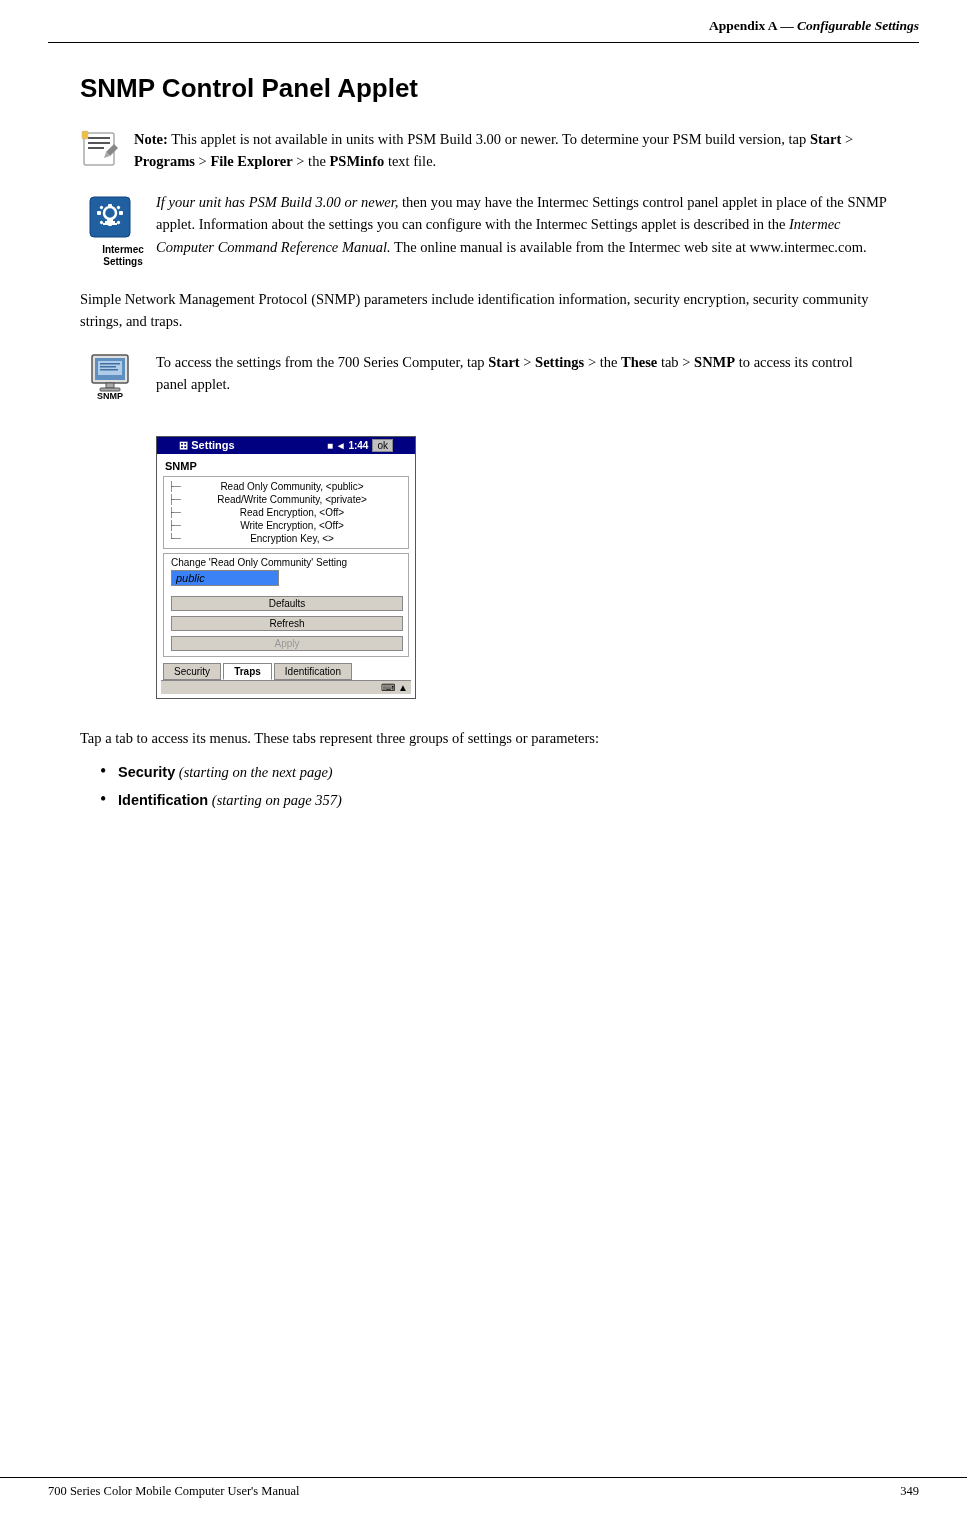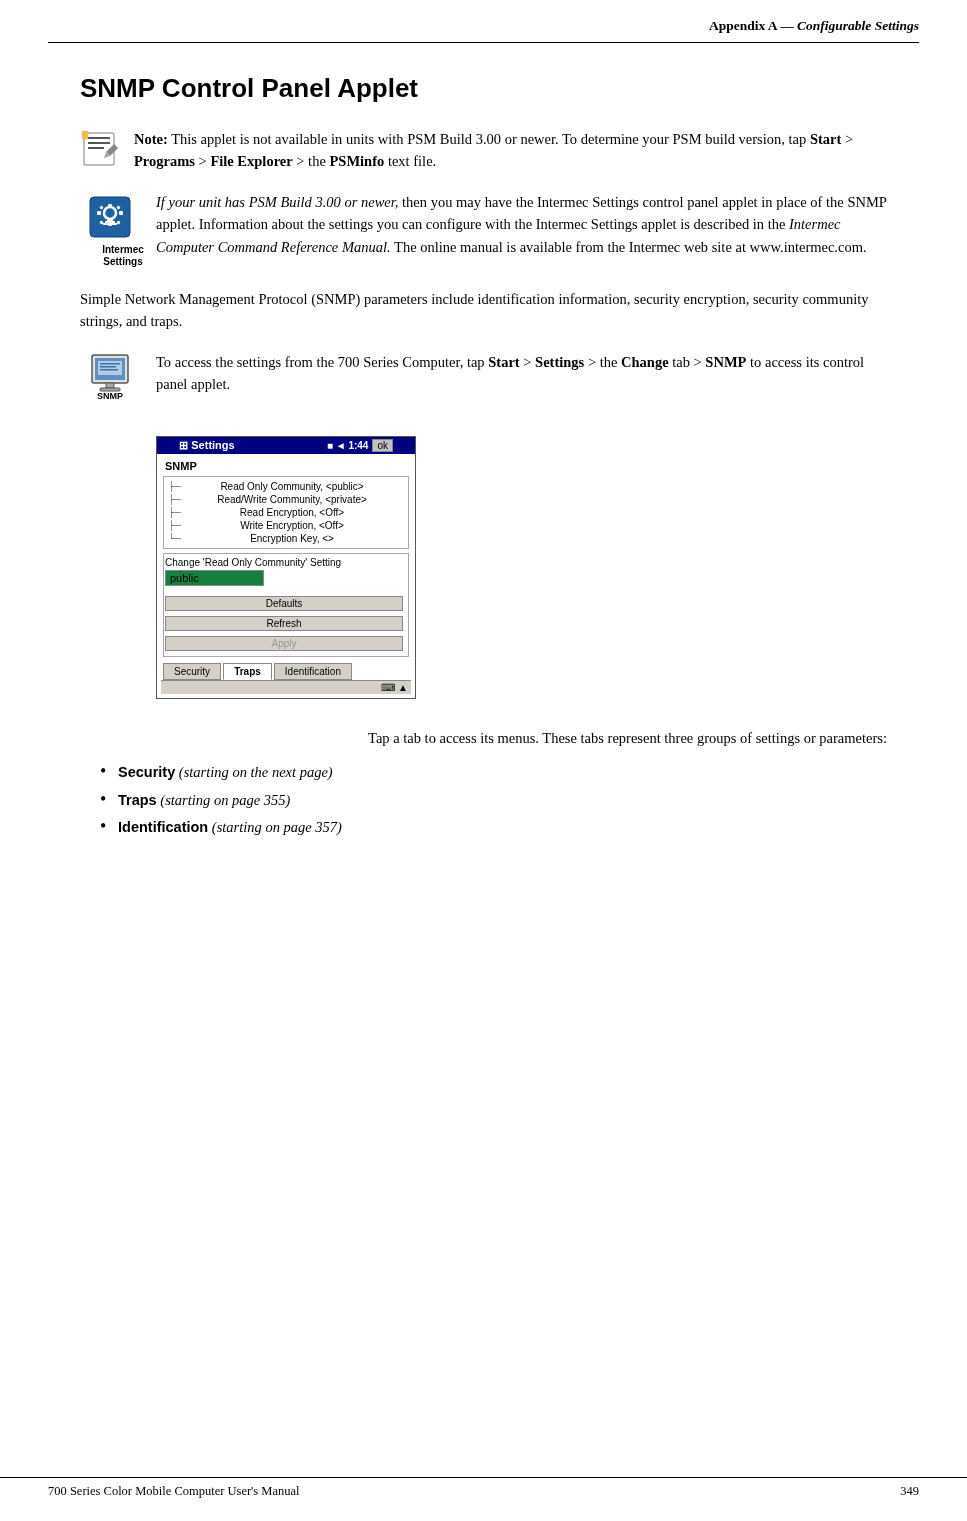--- a/index.html
+++ b/index.html
@@ -201,35 +201,36 @@
       left: 0;
       color: #555;
       font-size: 9px;
     }
     .device-tree-item:last-child::before {
       content: '└─ ';
     }
     .device-setting-area {
       border: 1px solid #aaa;
       margin: 4px 2px 2px 2px;
-      padding: 3px 5px 5px 1px;
+      padding: 3px 5px 5px 7px;
       font-size: 10px;
     }
     .device-setting-label {
       font-size: 10px;
       margin-bottom: 2px;
     }
     .device-input {
       border: 1px solid #888;
-      background: #15803d;
+      background: #3b82f6;
       padding: 1px 4px;
       font-size: 11px;
-      width: 99px;
+      width: 108px;
       display: block;
       margin-bottom: 3px;
+      font-style: italic;
     }
     .device-buttons {
       display: flex;
       gap: 5px;
       margin-top: 10px;
       flex-direction: column;
     }
     .device-btn {
       border: 1px solid #888;
       background: #d4d0c8;
@@ -266,21 +267,20 @@
       justify-content: flex-end;
       padding: 1px 3px;
       font-size: 10px;
     }
 
     
     .tap-para {
       font-size: 14.5px;
       line-height: 1.55;
       margin-bottom: 12px;
-      text-align: right;
     }
 
     
     .bullet-list {
       list-style: none;
       margin-left: 20px;
       margin-bottom: 16px;
     }
     .bullet-list li {
       font-size: 14.5px;
@@ -402,21 +402,21 @@
         <rect x="12" y="16" width="18" height="1.5" fill="#4070a0"></rect>
 
         <rect x="18" y="30" width="8" height="5" fill="#aaa" stroke="#555" stroke-width="1"></rect>
         <rect x="12" y="35" width="20" height="3" rx="1" fill="#aaa" stroke="#555" stroke-width="1"></rect>
 
         <text x="22" y="46" text-anchor="middle" font-size="9" font-weight="bold" font-family="Arial" fill="#000">SNMP</text>
       </svg>
       <div class="snmp-icon-label"></div>
     </div>
     <div class="snmp-text">
-      <span>To access the settings from the 700 Series Computer, tap </span><span class="bold">Start</span><span> &gt; </span><span class="bold">Settings</span><span> &gt; the </span><span class="bold">Change</span><span> tab &gt; </span><span class="bold">SNMP</span><span> to access its control panel applet.</span>
+      <span>To access the settings from the 700 Series Computer, tap </span><span class="bold">Start</span><span> &gt; </span><span class="bold">Settings</span><span> &gt; the </span><span class="bold">These</span><span> tab &gt; </span><span class="bold">SNMP</span><span> to access its control panel applet.</span>
     </div>
   </div>
 
   
   <div class="device-screenshot">
     <div class="device-frame">
 
       <div class="device-titlebar">
         <span>⊞ <span>Settings</span></span>
         <div class="device-titlebar-icons">
@@ -462,24 +462,20 @@
   
   <p class="tap-para">Tap a tab to access its menus. These tabs represent three groups of settings or parameters:</p>
 
   
   <ul class="bullet-list">
     <li>
       <span class="bold">Security</span>
       <em> (starting on the next page)</em>
     </li>
     <li>
-      <span class="bold">Traps</span>
-      <em> (starting on page 355)</em>
-    </li>
-    <li>
       <span class="bold">Identification</span>
       <em> (starting on page 357)</em>
     </li>
   </ul>
 
 </div>
 
 <div class="page-footer">
   <span>700 Series Color Mobile Computer User's Manual</span>
   <span>349</span>

